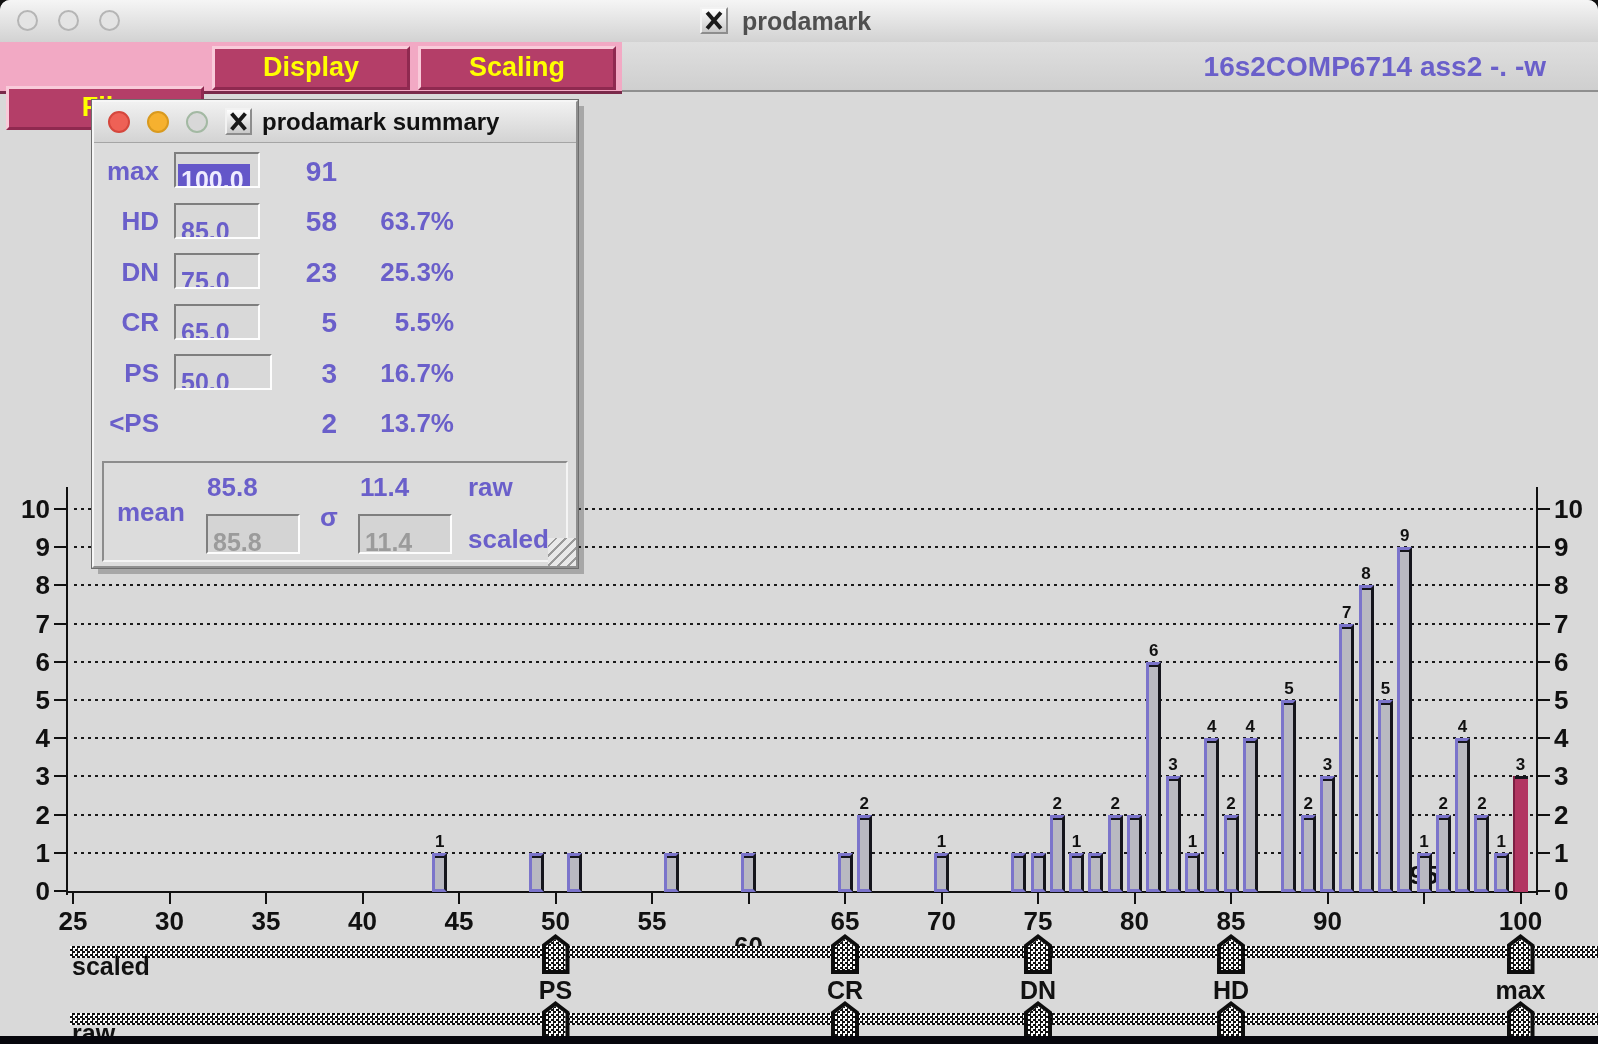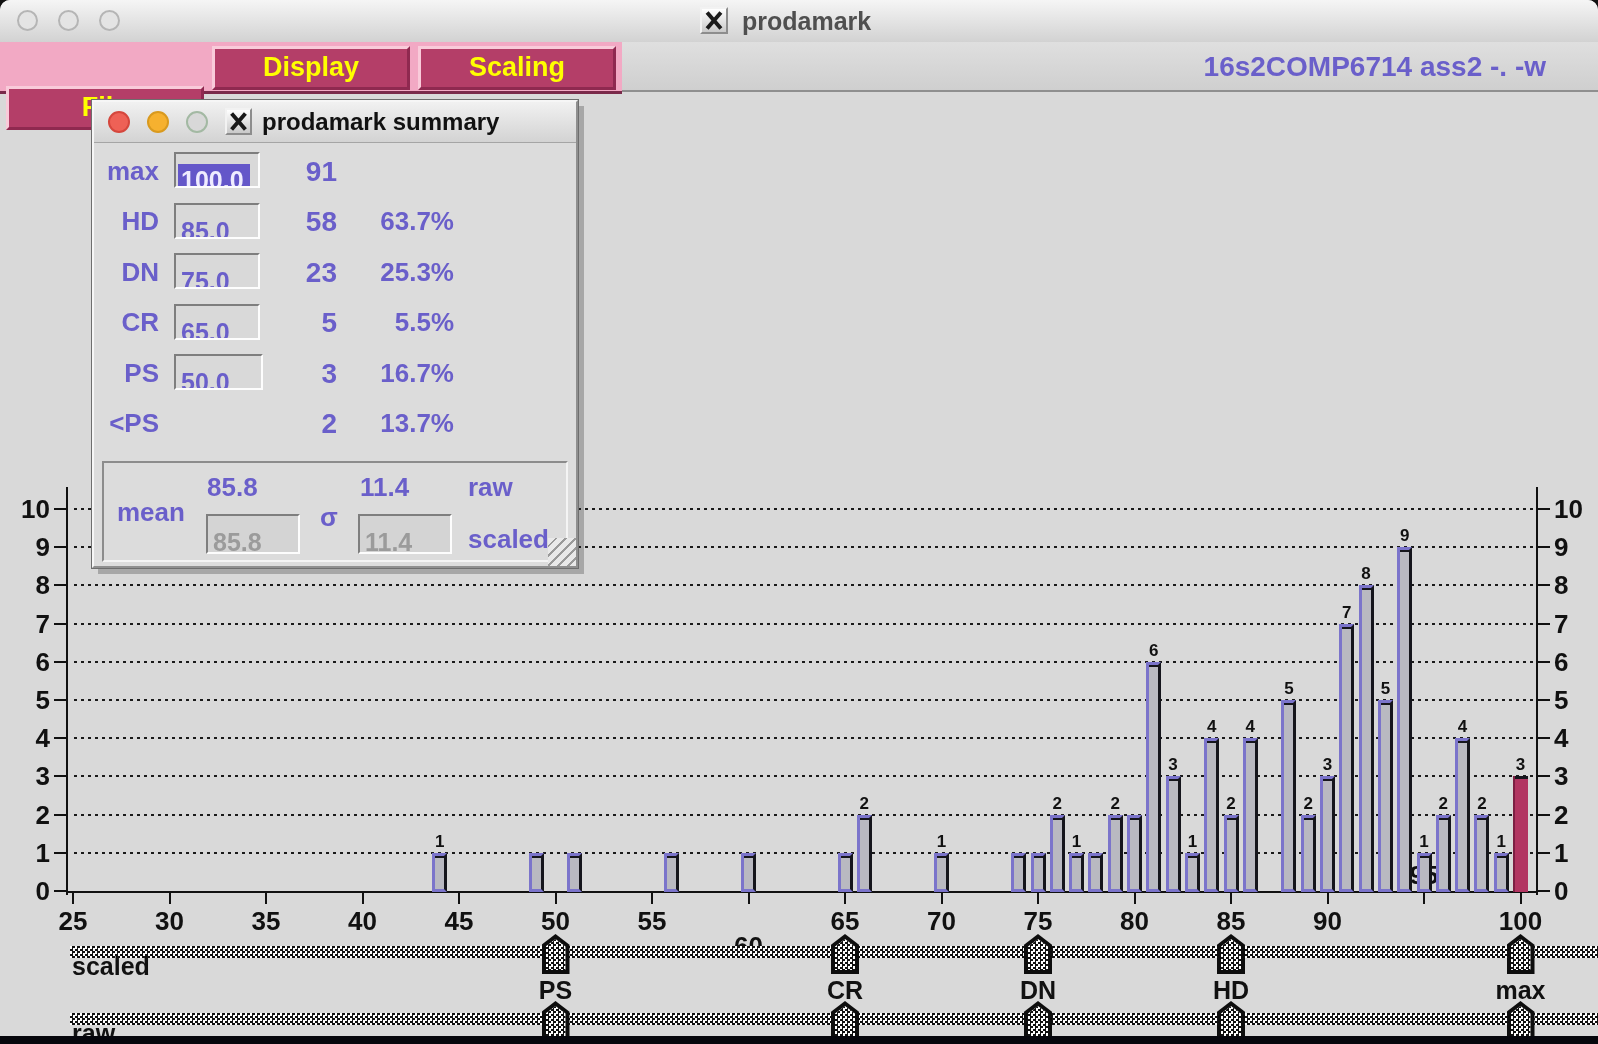--- a/index.html
+++ b/index.html
@@ -318,21 +318,21 @@
         <span class="row-pct" style="top: 104px;">63.7%</span>
         <span class="row-label" style="top: 154.5px;">DN</span>
         <div class="entry" style="left: 80px; width: 86px; height: 36px; top: 151px;">75.0</div>
         <span class="row-count" style="top: 154.5px;">23</span>
         <span class="row-pct" style="top: 154.5px;">25.3%</span>
         <span class="row-label" style="top: 205px;">CR</span>
         <div class="entry" style="left: 80px; width: 86px; height: 36px; top: 201.5px;">65.0</div>
         <span class="row-count" style="top: 205px;">5</span>
         <span class="row-pct" style="top: 205px;">5.5%</span>
         <span class="row-label" style="top: 255.5px;">PS</span>
-        <div class="entry" style="left: 80px; width: 89px; height: 36px; top: 252px;">50.0</div>
+        <div class="entry" style="left: 80px; width: 98px; height: 36px; top: 252px;">50.0</div>
         <span class="row-count" style="top: 255.5px;">3</span>
         <span class="row-pct" style="top: 255.5px;">16.7%</span>
         <span class="row-label" style="top: 306px;">&lt;PS</span>
         <span class="row-count" style="top: 306px;">2</span>
         <span class="row-pct" style="top: 306px;">13.7%</span>
       </div>
 
     <div id="stats-panel">
       <span class="stat-text" style="left:13px;top:34px">mean</span>
       <span class="stat-text" style="left:103px;top:9px">85.8</span>

